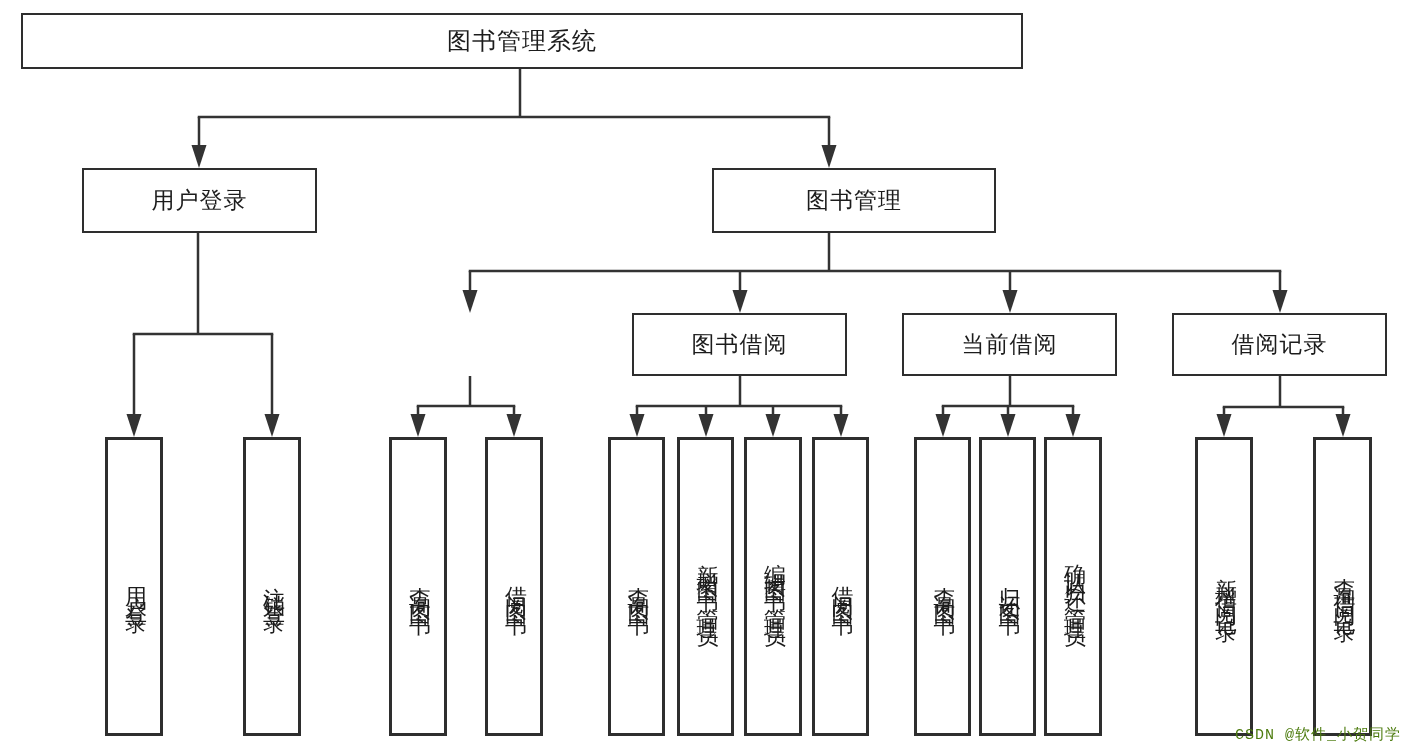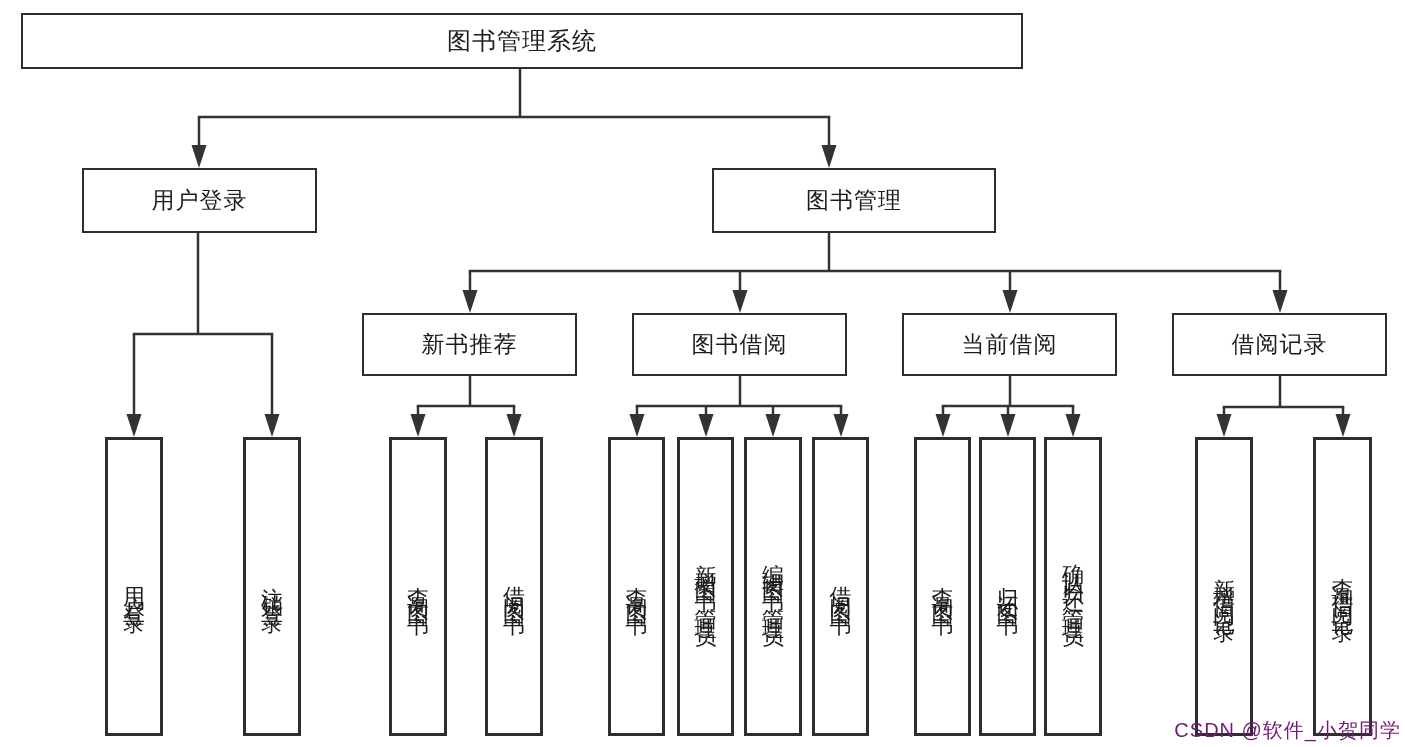--- a/index.html
+++ b/index.html
@@ -1,20 +1,20 @@
 <!DOCTYPE html>
 <html><head>
 <meta charset="utf-8">
 <style>
   html,body{margin:0;padding:0;background:#ffffff;}
   #canvas{
     position:relative;
     width:1405px;height:747px;
     background:#ffffff;
-    font-family:Liberation Sans, sans-serif;
+    font-family:Liberation Mono, monospace;
     color:#1c1c1c;
     overflow:hidden;
   }
   #connectors{position:absolute;left:0;top:0;pointer-events:none;}
   .node{
     position:absolute;
     box-sizing:border-box;
     background:#ffffff;
     border:2.5px solid #2e2e2e;
     display:flex;align-items:center;justify-content:center;
@@ -34,22 +34,22 @@
     writing-mode:vertical-rl;
     text-orientation:mixed;
     white-space:nowrap;
     font-size:22px;
     letter-spacing:9px;
     line-height:1;
   }
   .watermark{
     position:absolute;
     right:4px;bottom:3px;
-    font-size:20px;
-    color:#701a75;
+    font-size:15px;
+    color:#4d7c0f;
     letter-spacing:1px;
     white-space:nowrap;
   }
 </style>
 </head>
 <body>
 
 <div id="canvas">
 
   <svg id="connectors" width="1405" height="747">
@@ -105,21 +105,20 @@
       <polygon points="1216.5,414 1231.5,414 1224,437" fill="#333333"></polygon>
       <line x1="1343" y1="407" x2="1343" y2="425" stroke="#333333" stroke-width="2.5"></line>
       <polygon points="1335.5,414 1350.5,414 1343,437" fill="#333333"></polygon>
     </svg>
 
   <div class="node root" style="left:21px;top:13px;width:1002px;height:56px;">图书管理系统</div>
 
   <div class="node" style="left:82px;top:168px;width:235px;height:65px;">用户登录</div>
   <div class="node" style="left:712px;top:168px;width:284px;height:65px;">图书管理</div>
 
-  <div class="node" style="left:362px;top:313px;width:215px;height:63px;">新书推荐</div>
   <div class="node" style="left:632px;top:313px;width:215px;height:63px;">图书借阅</div>
   <div class="node" style="left:902px;top:313px;width:215px;height:63px;">当前借阅</div>
   <div class="node" style="left:1172px;top:313px;width:215px;height:63px;">借阅记录</div>
 
   <div class="leaf" style="left:105px;top:437px;width:58px;height:299px;">
     <span>用户登录</span>
   </div>
   <div class="leaf" style="left:243px;top:437px;width:58px;height:299px;">
     <span>注销登录</span>
   </div>

